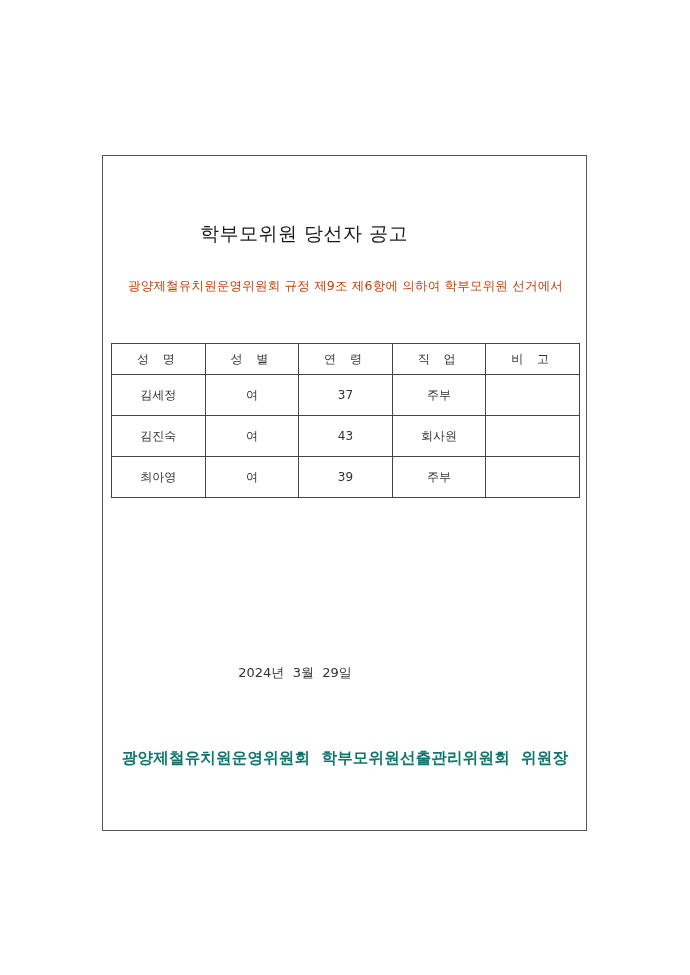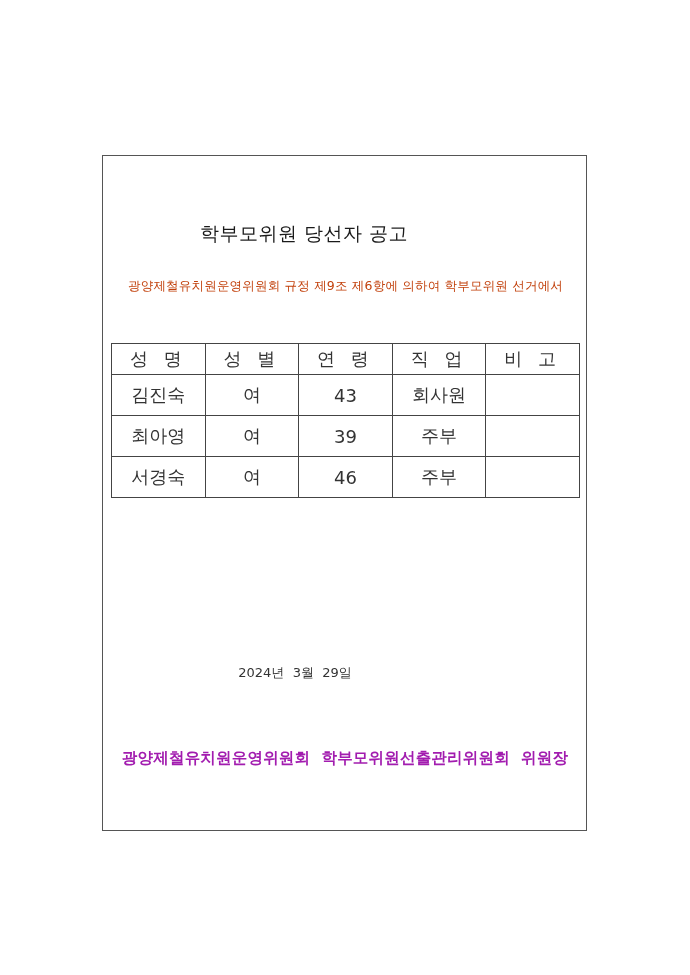--- a/index.html
+++ b/index.html
@@ -46,21 +46,21 @@
       letter-spacing: 0.2px;
     }
     .intro .line1 { padding-left: 14px; white-space: nowrap; }
     .intro .line2 { white-space: nowrap; }
     table.roster {
       position: absolute;
       left: 111px;
       top: 343px;
       width: 469px;
       border-collapse: collapse;
-      font-size: 18px;
+      font-size: 12px;
       color: #333;
     }
     table.roster th, table.roster td {
       border: 1.5px solid #444;
       text-align: center;
       font-weight: normal;
       padding: 0;
     }
     table.roster th {
       height: 30px;
@@ -80,21 +80,21 @@
       color: #333;
     }
     .signature {
       position: absolute;
       left: 0;
       top: 748px;
       width: 690px;
       text-align: center;
       font-size: 15.5px;
       font-weight: bold;
-      color: #a21caf;
+      color: #0f766e;
       letter-spacing: 0.2px;
     }
   </style>
 </head>
 <body>
 
 <div class="page-frame"></div>
 
 <div class="doc-title">학부모위원 당선자 공고</div>
 
@@ -114,38 +114,38 @@
     <tr>
       <th>성 명</th>
       <th>성 별</th>
       <th>연 령</th>
       <th>직 업</th>
       <th>비 고</th>
     </tr>
   </thead>
   <tbody>
     <tr>
+      <td>김세정</td>
+      <td>여</td>
+      <td>37</td>
+      <td>주부</td>
+      <td></td>
+    </tr>
+    <tr>
       <td>김진숙</td>
       <td>여</td>
       <td>43</td>
       <td>회사원</td>
       <td></td>
     </tr>
     <tr>
       <td>최아영</td>
       <td>여</td>
       <td>39</td>
       <td>주부</td>
       <td></td>
     </tr>
-    <tr>
-      <td>서경숙</td>
-      <td>여</td>
-      <td>46</td>
-      <td>주부</td>
-      <td></td>
-    </tr>
   </tbody>
 </table>
 
 <div class="date" style="white-space: pre;">2024년  3월  29일</div>
 
 <div class="signature" style="white-space: pre;">광양제철유치원운영위원회  학부모위원선출관리위원회  위원장</div>
 
 </body></html>

